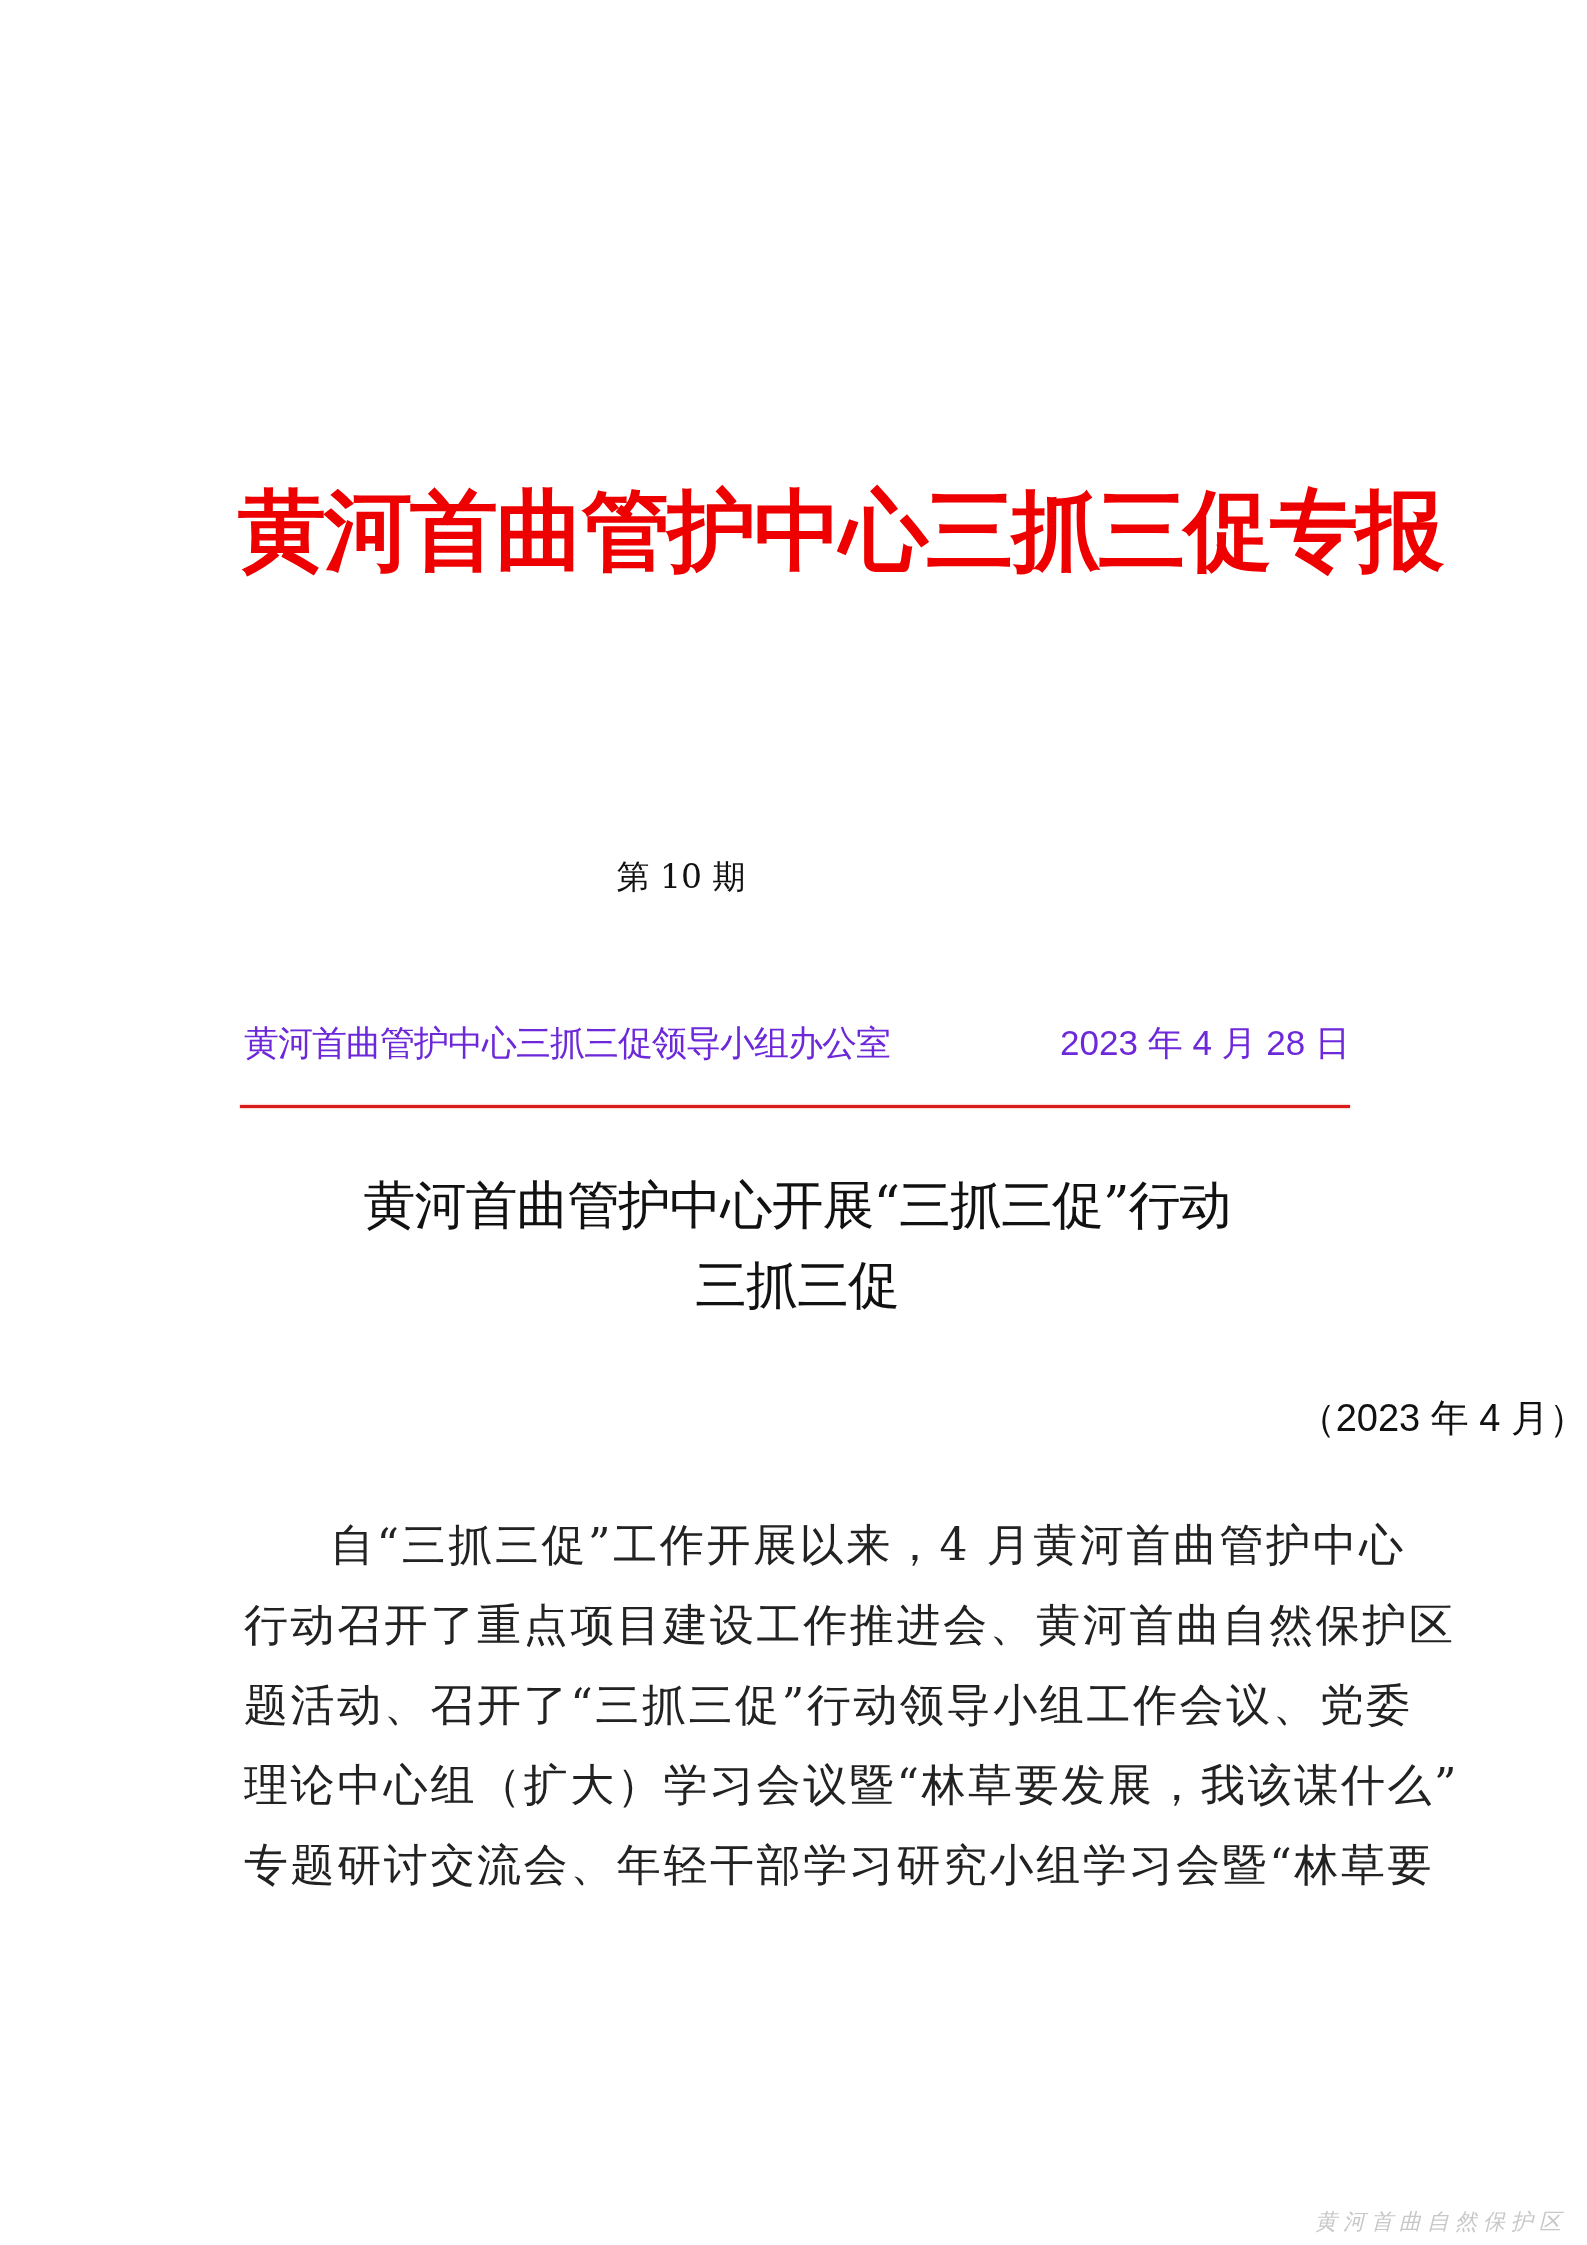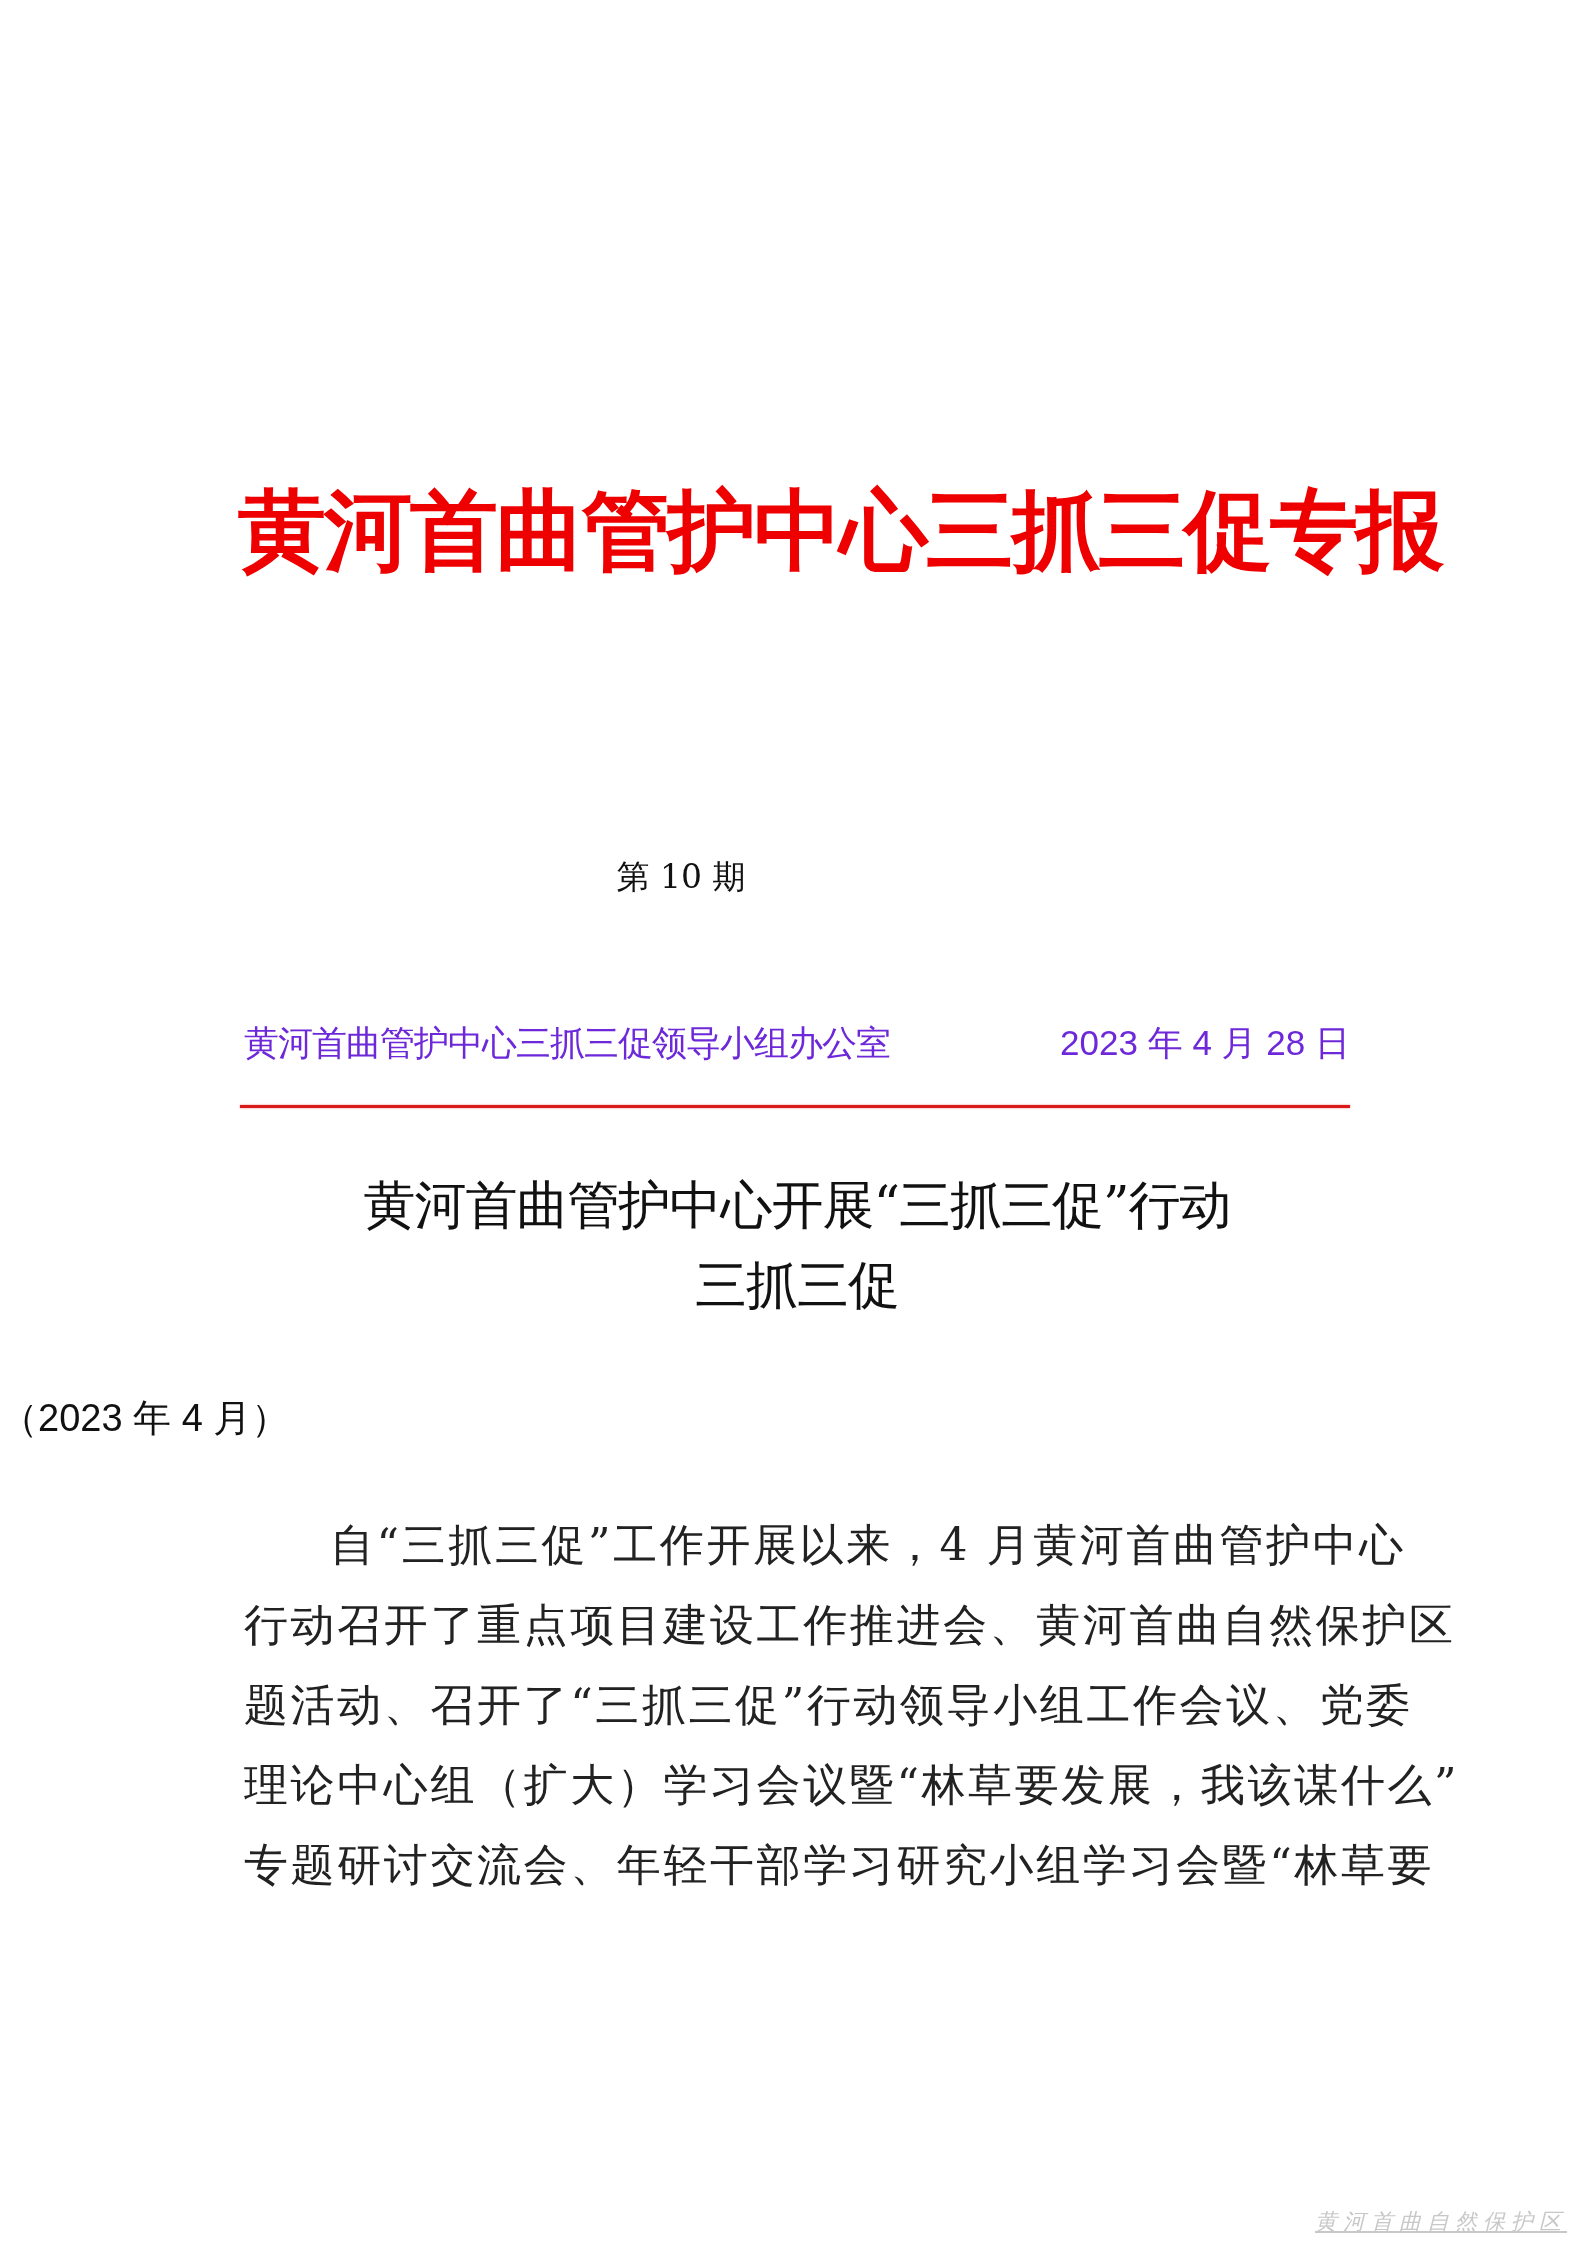--- a/index.html
+++ b/index.html
@@ -83,21 +83,21 @@
       font-size: 52px;
       line-height: 80px;
       color: #111;
       letter-spacing: -1px;
     }
     .period {
       position: absolute;
       left: 0;
       width: 1587px;
       top: 1390px;
-      text-align: left;
+      text-align: right;
       font-size: 38px;
       line-height: 56px;
       color: #111;
       font-family: "Liberation Sans", sans-serif;
     }
     .body-text {
       position: absolute;
       left: 244px;
       top: 1505px;
       width: 1106px;
@@ -117,21 +117,20 @@
     }
     .watermark {
       position: absolute;
       right: 20px;
       bottom: 8px;
       font-size: 22px;
       color: #c8c8c8;
       letter-spacing: 6px;
       font-family: "DejaVu Serif", serif;
       font-style: italic;
-      text-decoration: underline;
     }
   </style>
 </head>
 <body>
 
 <div class="masthead">黄河首曲管护中心三抓三促专报</div>
 
 <div class="issue">第 10 期</div>
 
 <div class="issuer-row">

